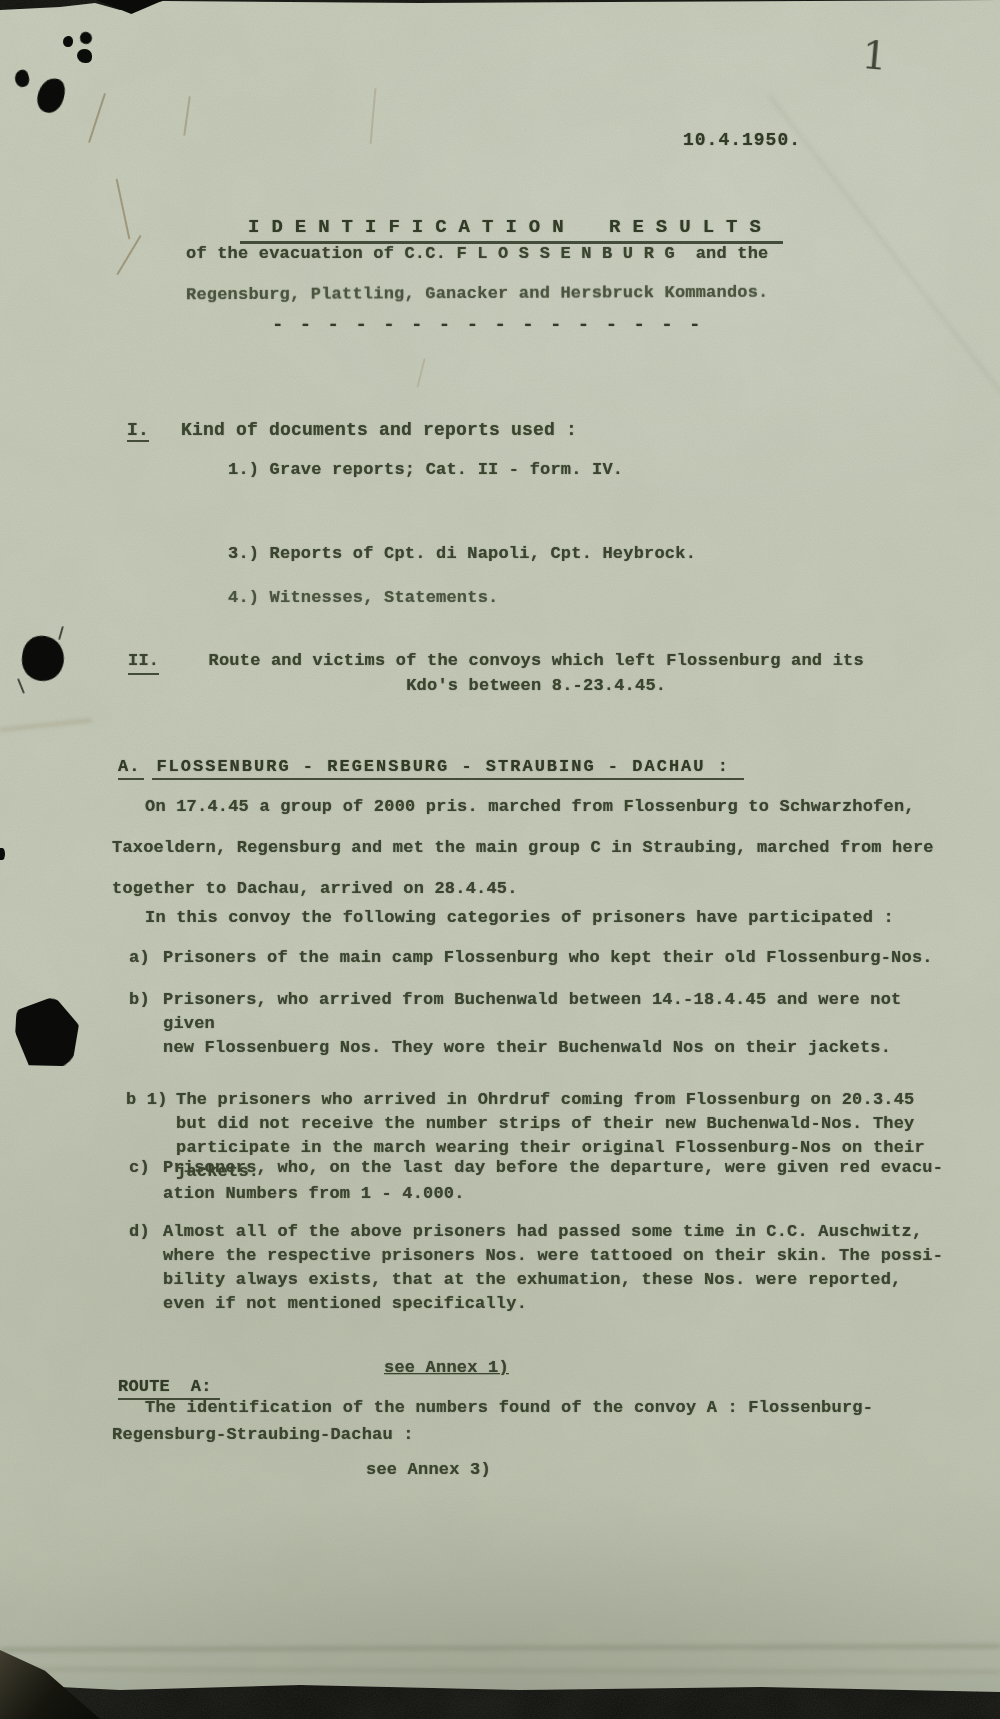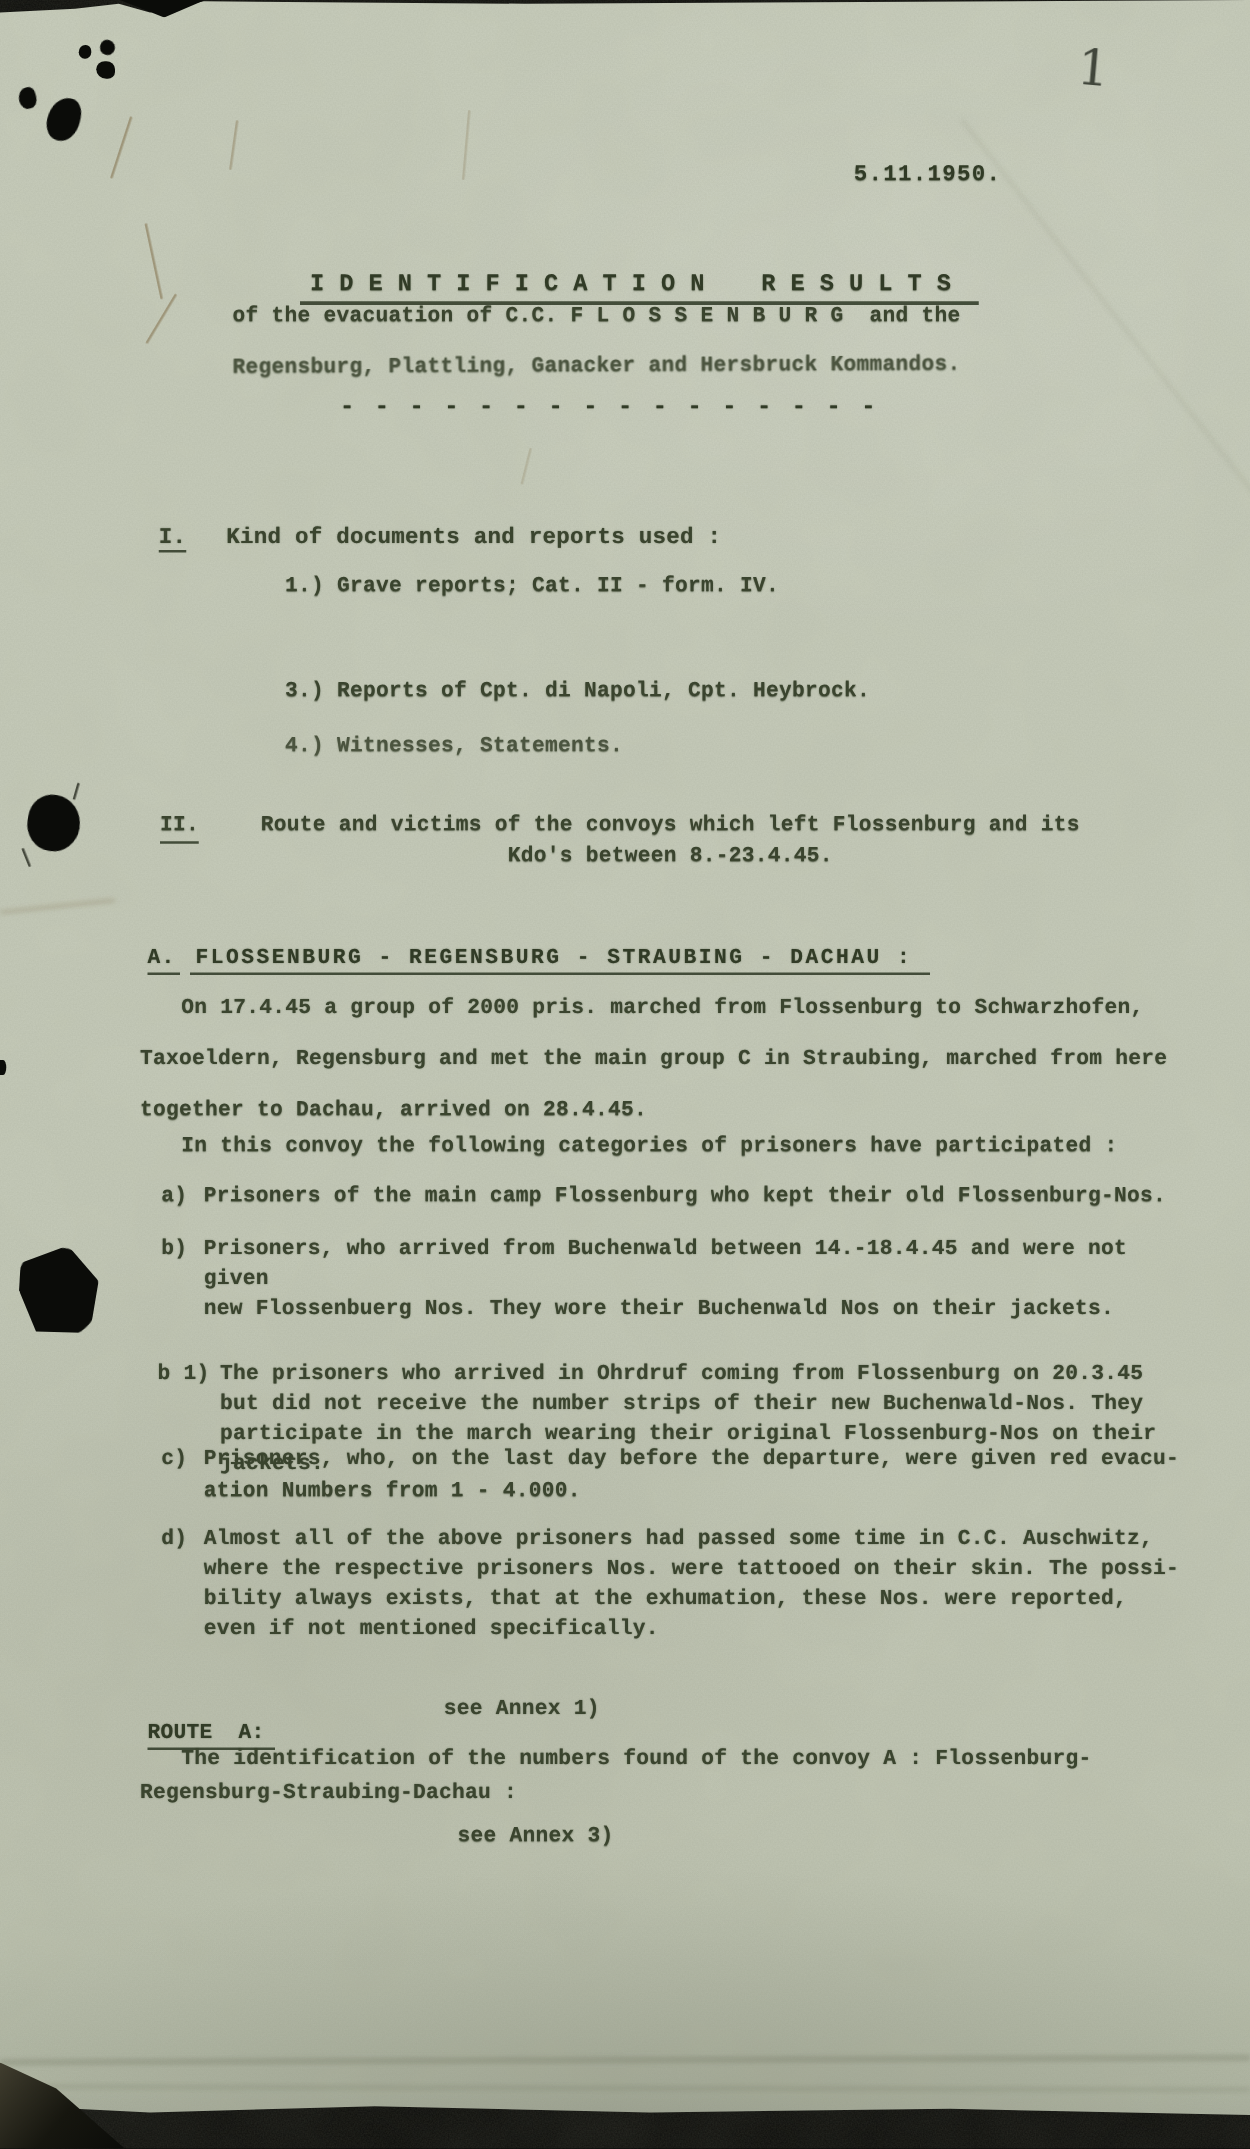--- a/index.html
+++ b/index.html
@@ -109,21 +109,21 @@
 
   <div class="scratch" style="left:96px; top:92px; height:52px; transform: rotate(18deg);"></div>
   <div class="scratch" style="left:122px; top:178px; height:62px; transform: rotate(-12deg);"></div>
   <div class="scratch" style="left:186px; top:96px; height:40px; transform: rotate(8deg); opacity:.7;"></div>
   <div class="scratch" style="left:128px; top:232px; height:46px; transform: rotate(31deg);"></div>
   <div class="scratch" style="left:372px; top:88px; height:56px; transform: rotate(5deg); opacity:.45;"></div>
   <div class="scratch" style="left:420px; top:358px; height:30px; transform: rotate(14deg); opacity:.4;"></div>
 
   <div class="handwritten" style="left:862px; top:32px;">1</div>
 
-  <div class="t dark" style="left:683px; top:130px; font-size:18px; letter-spacing:1px;">5.11.1950.</div>
+  <div class="t dark" style="left:683px; top:130px; font-size:18px; letter-spacing:1px;">10.4.1950.</div>
 
   <div class="t dark" style="left:240px; top:194px; font-size:19px;">
     <span class="u" style="display:inline-block; letter-spacing:12px; word-spacing:10px; padding:0 10px 3px 8px; border-bottom-width:3px;">IDENTIFICATION RESULTS</span>
   </div>
 
   <div class="t" style="left:186px; top:244px; white-space:pre;">of the evacuation of C.C. F L O S S E N B U R G  and the</div>
 
   <div class="t soft" style="left:186px; top:284px; transform: rotate(-0.25deg);">Regensburg, Plattling, Ganacker and Hersbruck Kommandos.</div>
 
   <div class="t dark" style="left:272px; top:314px; font-size:19px; letter-spacing:2.5px; white-space:pre;">- - - - - - - - - - - - - - - -</div>
@@ -181,21 +181,21 @@
     <span class="lbl" style="width:34px;">d)</span>
     <span style="width:800px;">Almost all of the above prisoners had passed some time in C.C. Auschwitz,
 where the respective prisoners Nos. were tattooed on their skin. The possi-
 bility always exists, that at the exhumation, these Nos. were reported,
 even if not mentioned specifically.</span>
   </div>
 
   <div class="t dark" style="left:118px; top:1358px;">
     <span class="u" style="white-space:pre; padding:0 8px 2px 0;">ROUTE  A:</span>
   </div>
-  <div class="t" style="left:355px; top:1358px;">see Annex 1)</div>
+  <div class="t" style="left:384px; top:1358px;text-decoration:underline;">see Annex 1)</div>
 
   <div class="t" style="left:112px; top:1394px; width:830px; line-height:27px; text-indent:33px;">The identification of the numbers found of the convoy A : Flossenburg-
 Regensburg-Straubing-Dachau :</div>
 
   <div class="t" style="left:366px; top:1460px;">see Annex 3)</div>
 
   <div class="holeblob" style="left:96px; top:0; width:68px; height:14px; clip-path: polygon(0 0, 100% 0, 52% 100%);"></div>
 
   <div class="holeblob" style="left:63px; top:36px; width:10px; height:11px; border-radius:55% 45% 50% 50%;"></div>
   <div class="holeblob" style="left:80px; top:32px; width:12px; height:12px; border-radius:45% 55% 50% 50%; transform:rotate(20deg);"></div>

